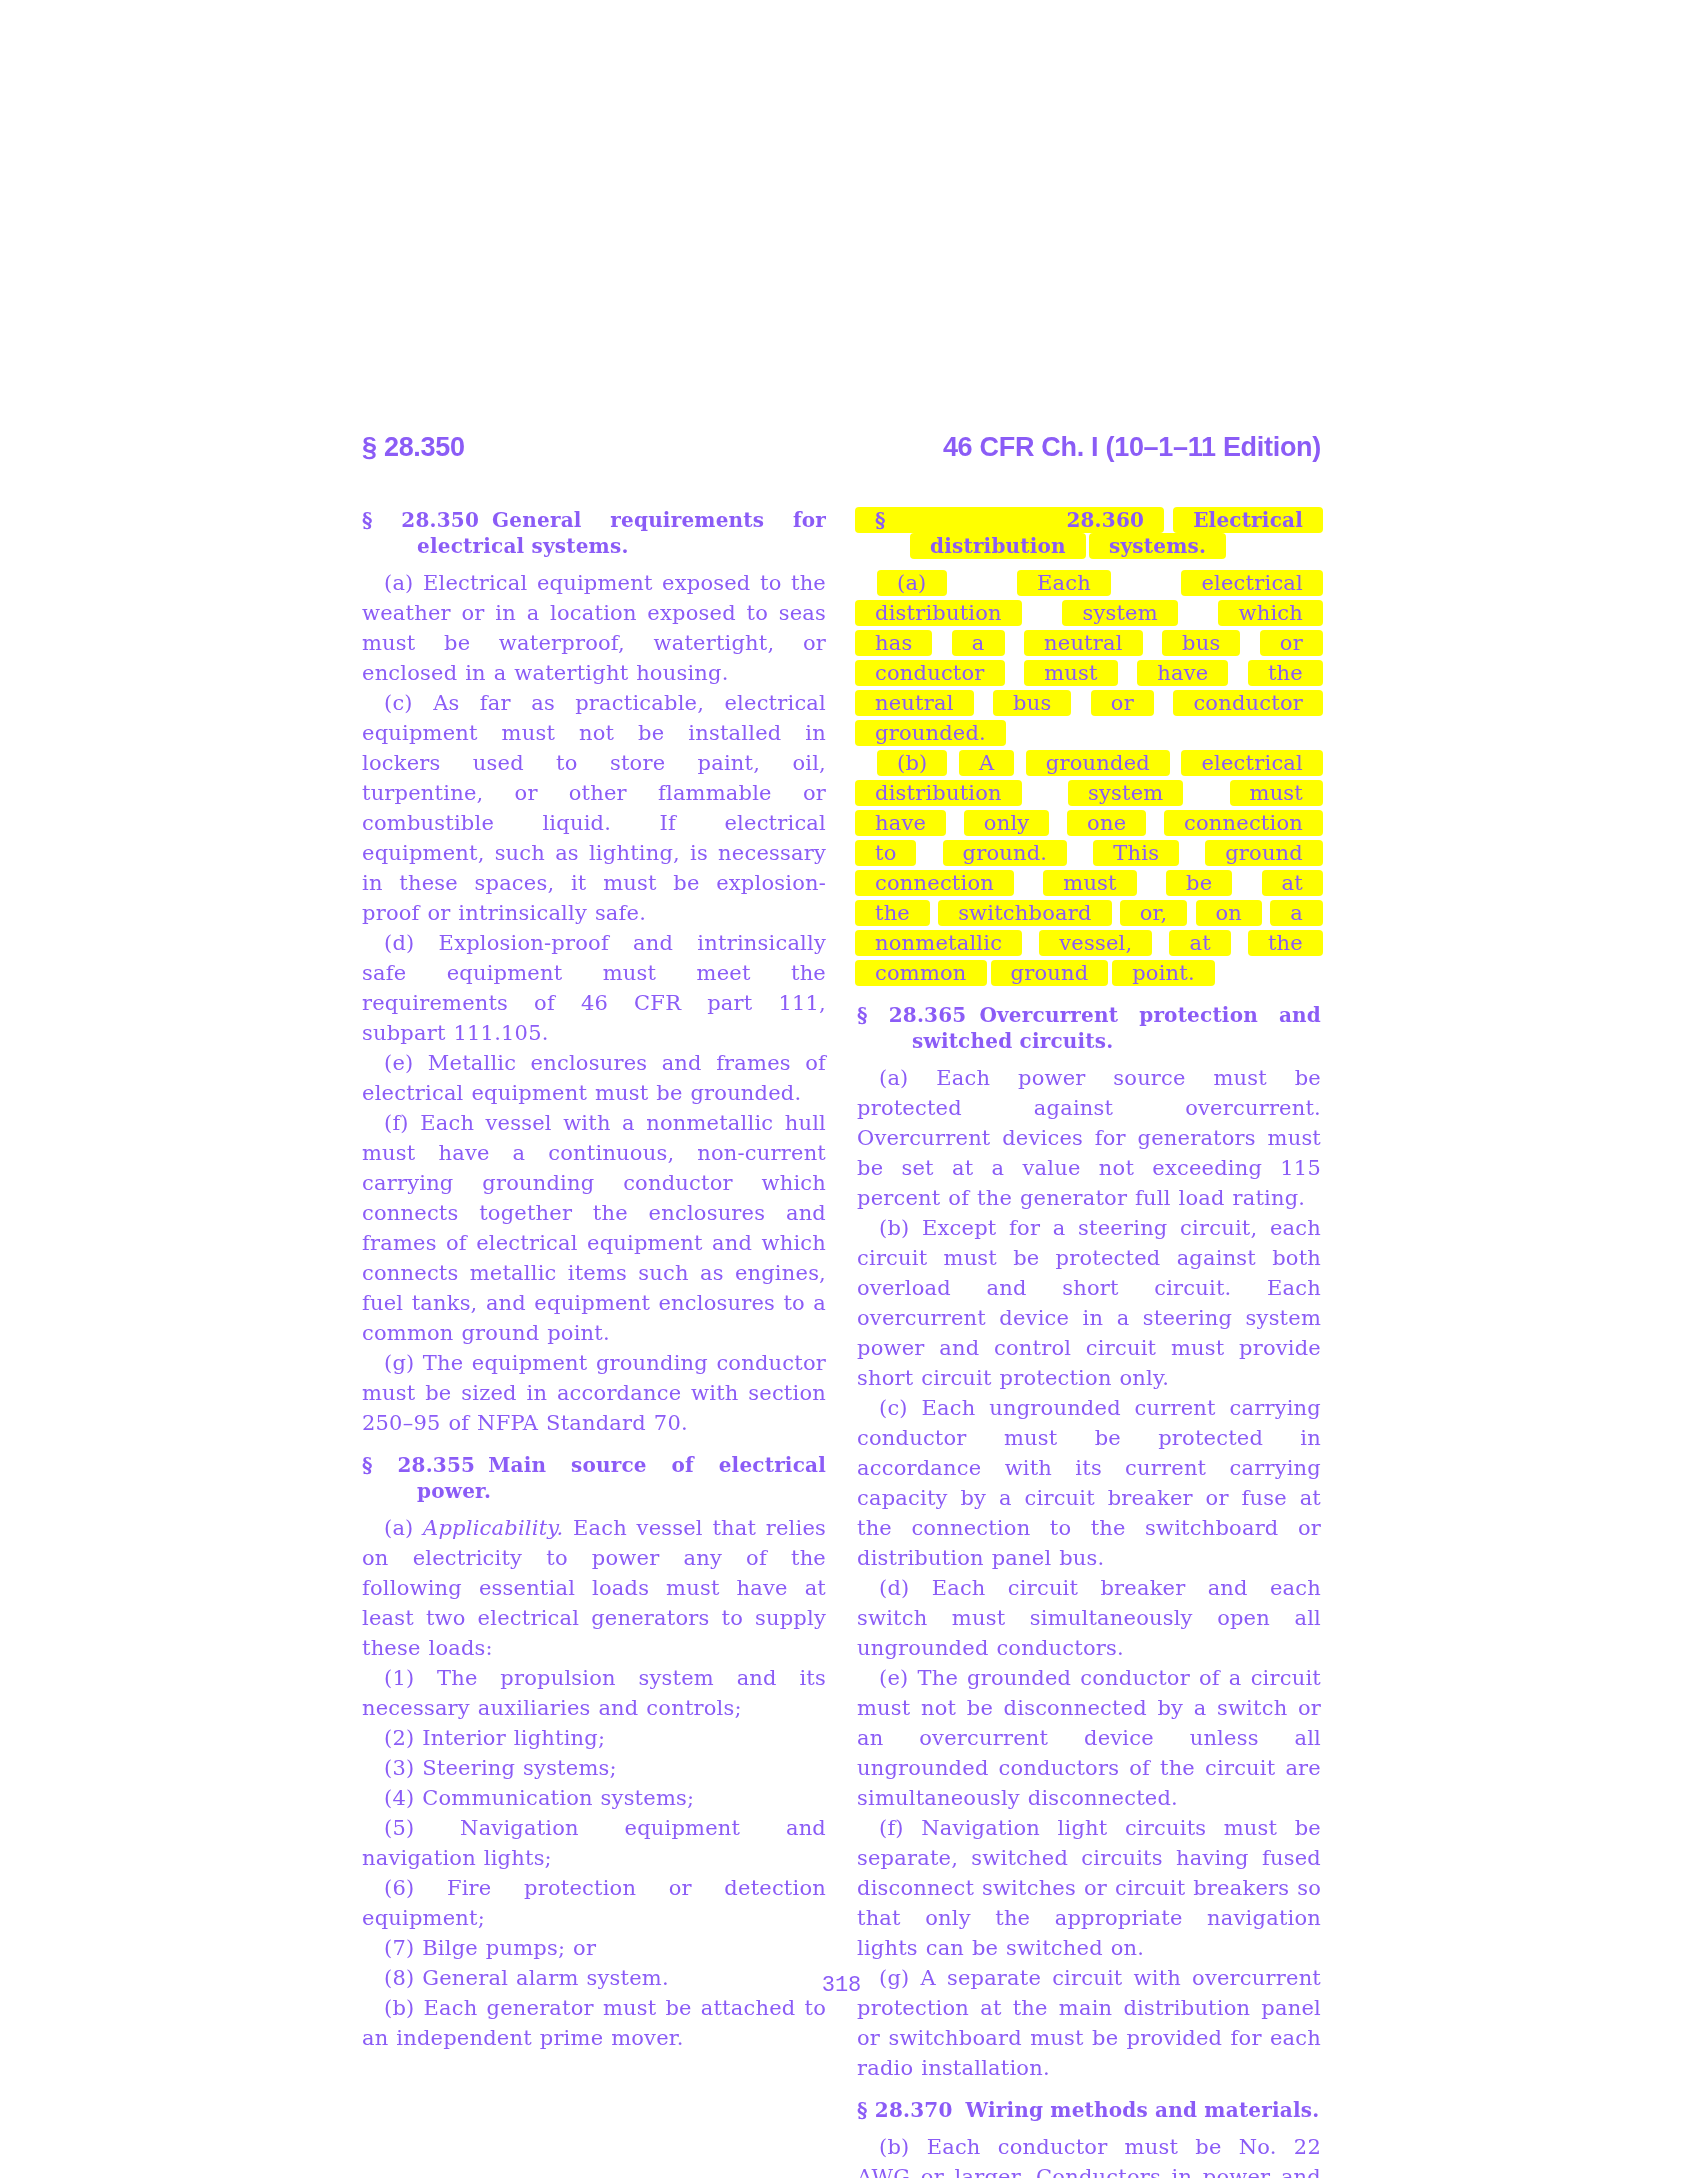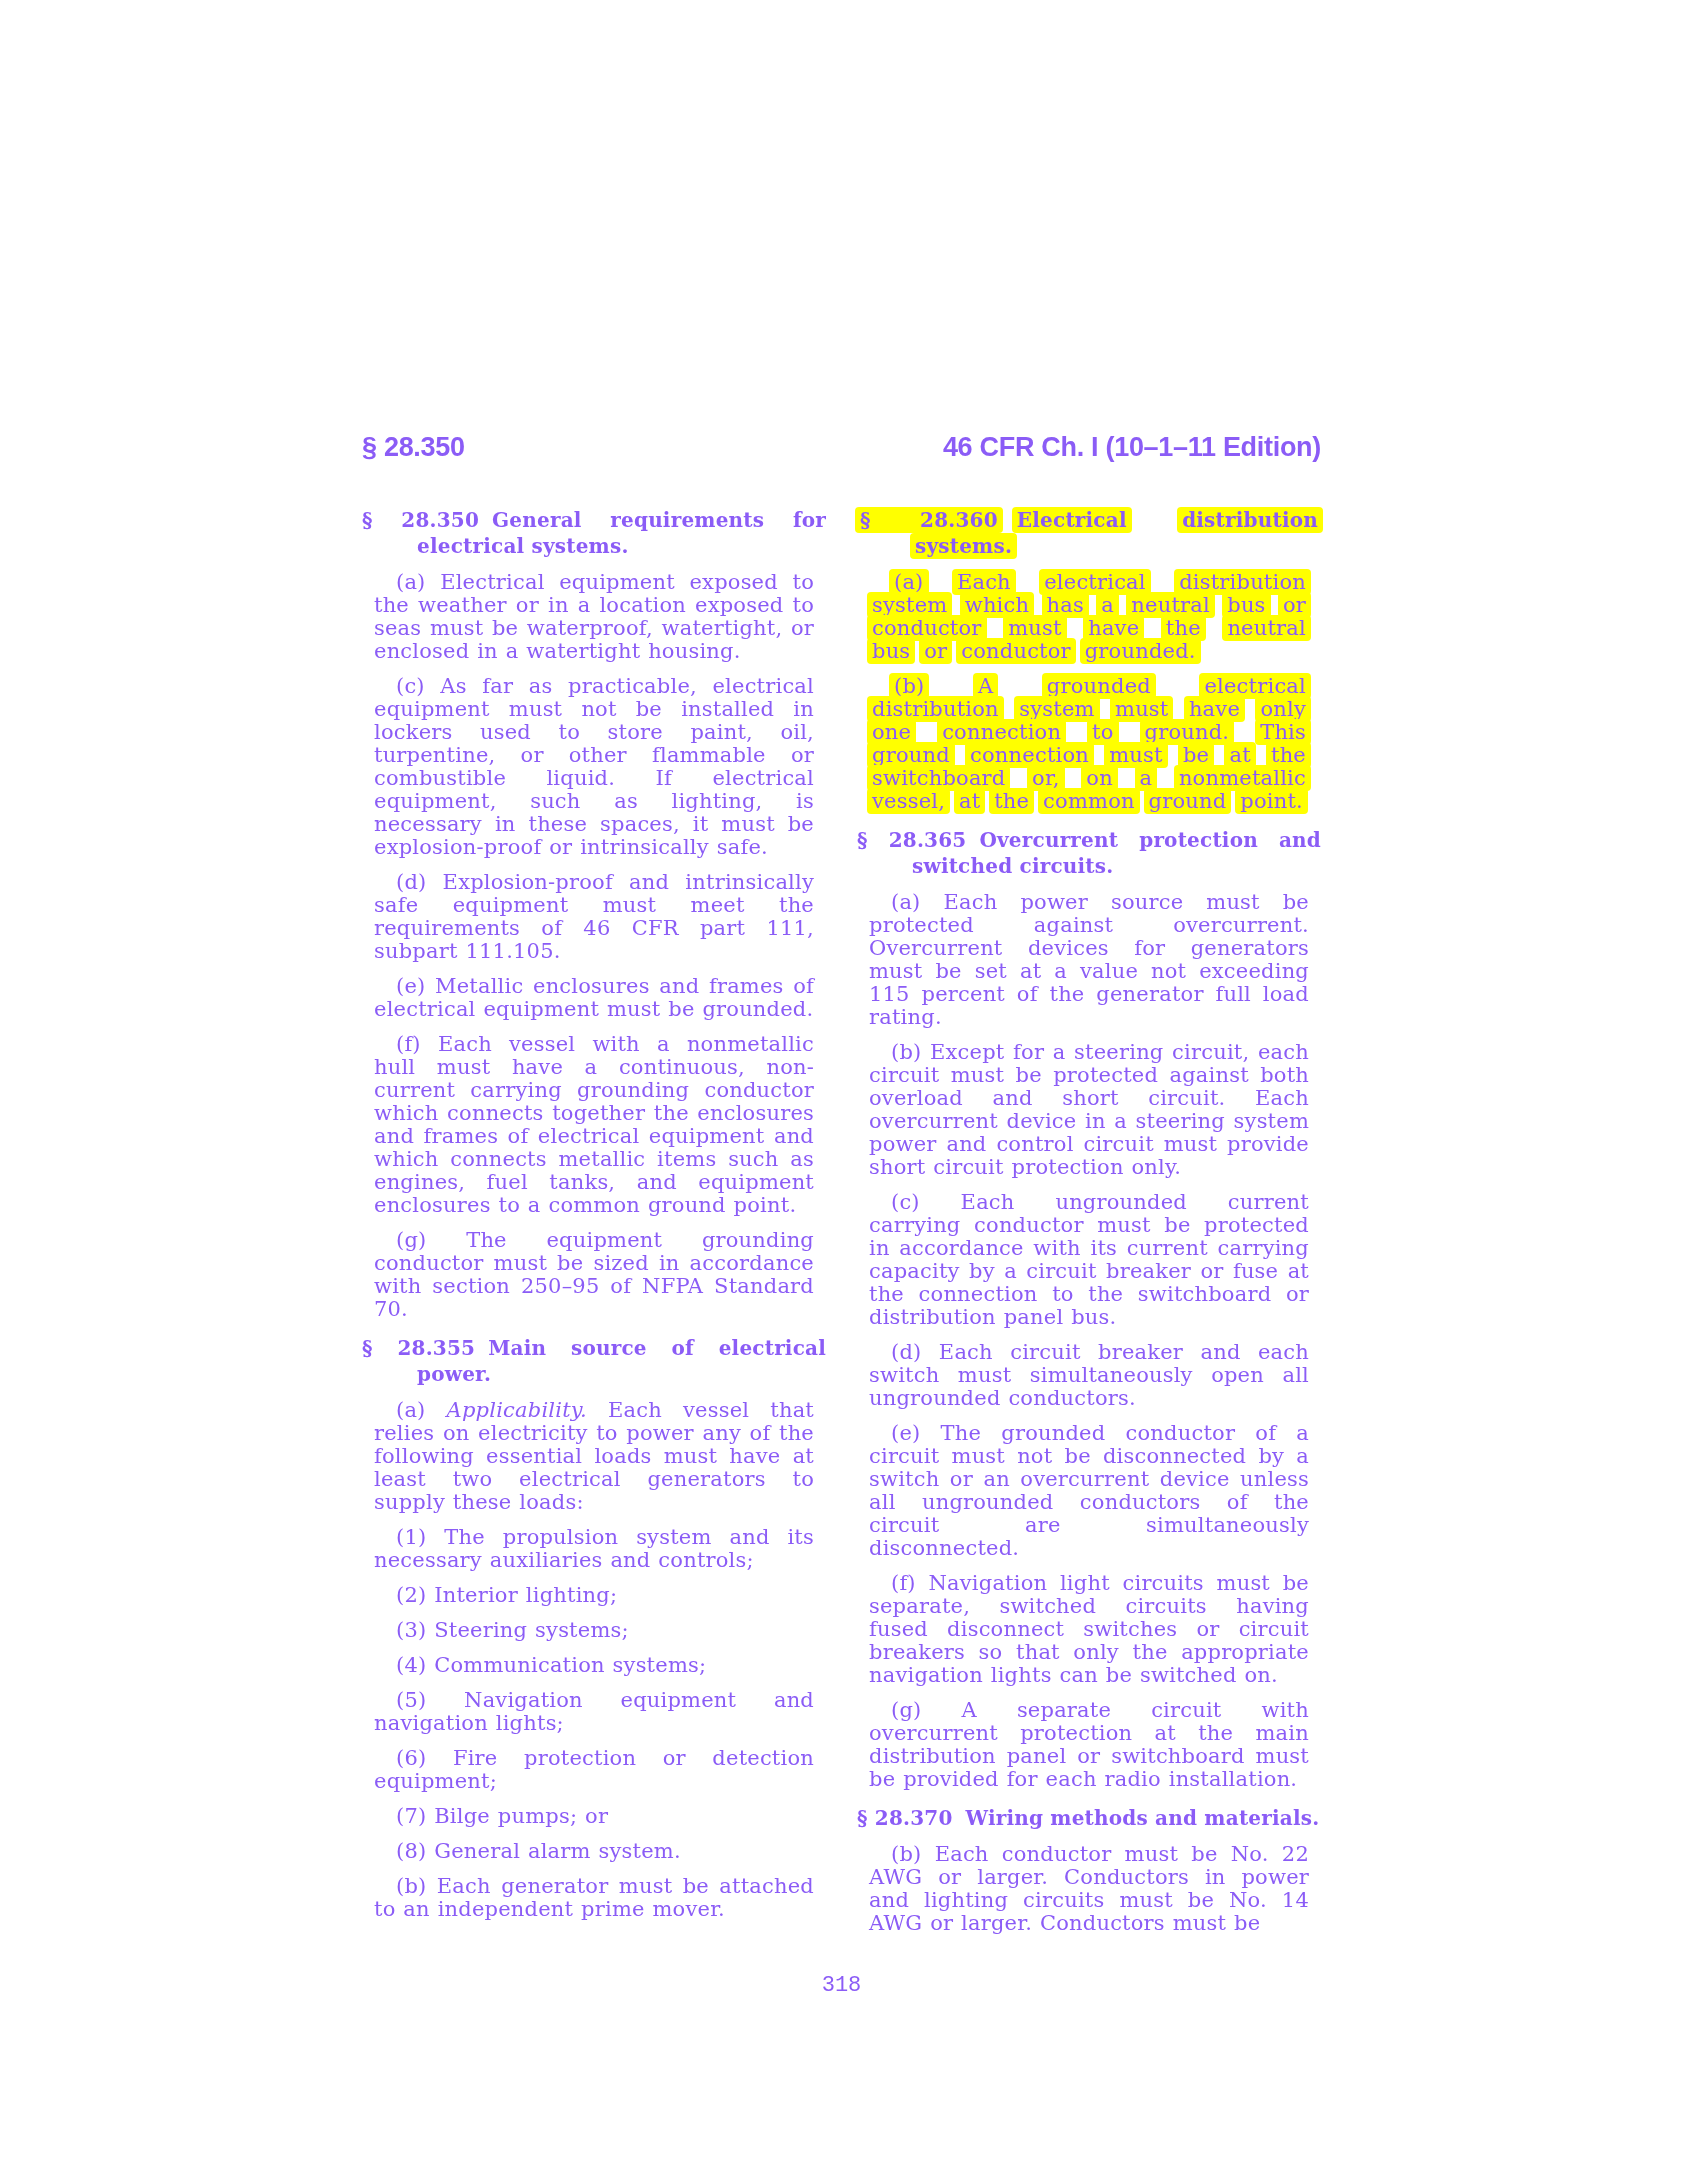--- a/index.html
+++ b/index.html
@@ -45,32 +45,32 @@
     line-height: 26px;
     margin: 14px 0 9px 0;
     padding-left: 55px;
     text-indent: -55px;
     text-align: justify;
     letter-spacing: 0.2px;
   }
   .col > section:first-child .sec-heading { margin-top: 0; }
 
   .para {
-    margin: 12px;
+    margin: 0;
     font-size: 21px;
-    line-height: 23px;
+    line-height: 30px;
     text-align: justify;
     text-indent: 22px;
     letter-spacing: 0.2px;
     word-spacing: 1px;
   }
 
   .hl {
     background: var(--hl, #ffff00);
-    padding: 1px 5px;
+    padding: 1px 20px;
     margin: 0 -2px;
     border-radius: 4px;
     box-decoration-break: clone;
     -webkit-box-decoration-break: clone;
   }
 
   .sec-num { margin-right: 13px; }
   .sec-num.hl { margin-left: -2px; margin-right: 11px; }
 
   .italic { font-style: italic; }

